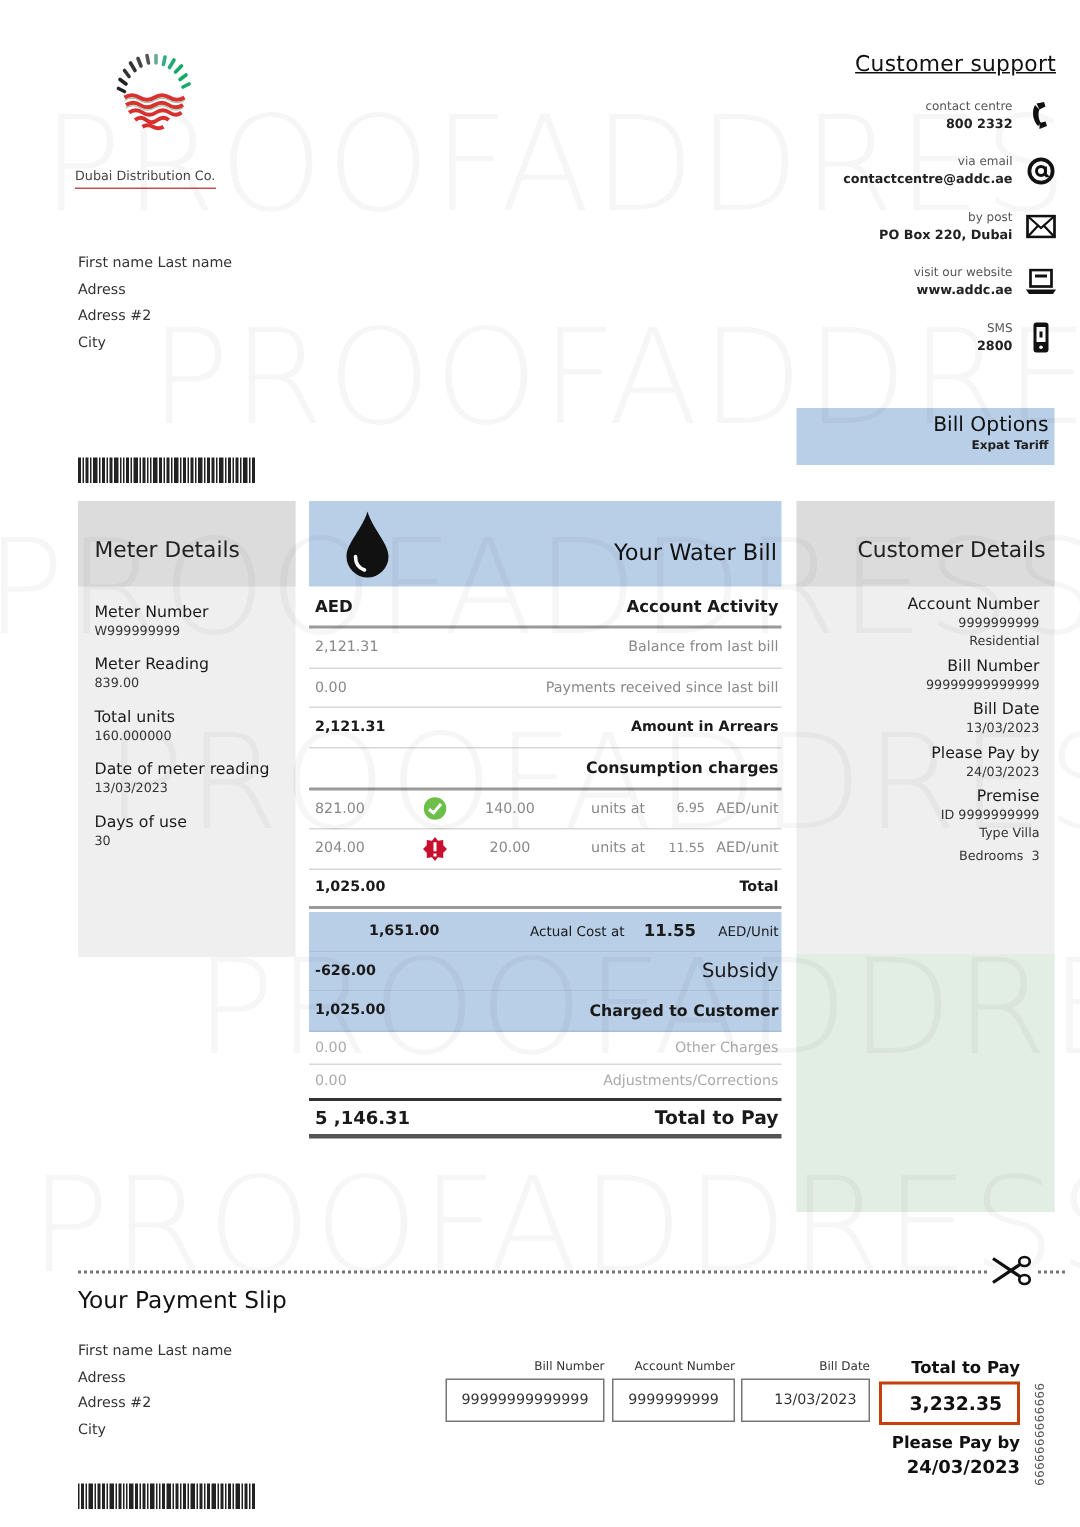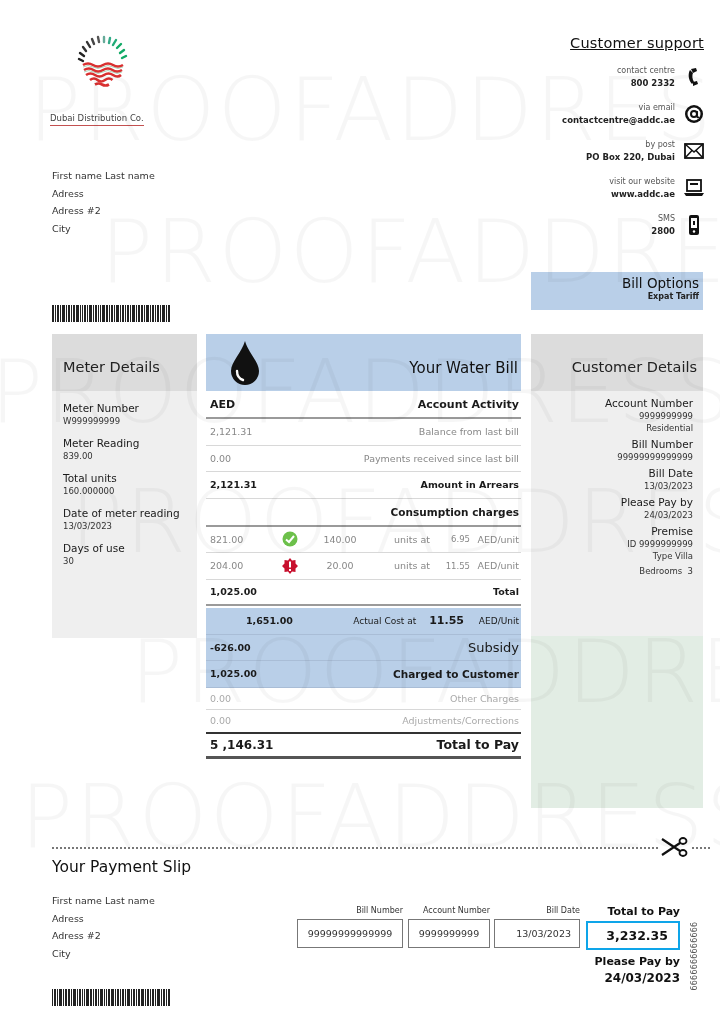--- a/index.html
+++ b/index.html
@@ -79,21 +79,21 @@
   
   .cutline { left: 52px; top: 847px; width: 658px; height: 0; border-top: 2px dotted #777; }
   .scissors { left: 660px; top: 836px; width: 30px; height: 22px; background: #fff; }
 
   .slip-title { left: 52px; top: 858px; font-size: 15.5px; color: #111; }
   .slip-addr { left: 52px; top: 892px; font-size: 9.5px; line-height: 17.5px; color: #333; }
 
   .fld-label { font-size: 8px; color: #333; text-align: right; }
   .fld-box { border: 1.5px solid #777; height: 29px; display: flex; align-items: center; justify-content: center; font-size: 9.5px; color: #333; margin-top: 4px; }
   .tot-label { font-size: 11px; font-weight: bold; color: #111; text-align: right; }
-  .tot-box { border: 2px solid #0ea5e9; height: 29px; display: flex; align-items: center; justify-content: flex-end; padding-right: 10px; font-size: 12.5px; font-weight: bold; color: #111; margin-top: 3px; }
+  .tot-box { border: 2px solid #c2410c; height: 29px; display: flex; align-items: center; justify-content: flex-end; padding-right: 10px; font-size: 12.5px; font-weight: bold; color: #111; margin-top: 3px; }
   .pay-by { font-size: 11px; font-weight: bold; color: #111; text-align: right; line-height: 17px; margin-top: 3px; }
   .vert { left: 697px; top: 922px; font-size: 8px; color: #555; transform-origin: left top; transform: rotate(90deg); white-space: nowrap; letter-spacing: 0.2px; }
 </style>
 </head>
 <body>
 
 <div class="wm" style="left:28px; top:58px;">PROOFADDRESS</div>
 <div class="wm" style="left:100px; top:200px;">PROOFADDRESS</div>
 <div class="wm" style="left:-10px; top:340px;">PROOFADDRESS</div>
 <div class="wm" style="left:70px; top:470px;">PROOFADDRESS</div>

